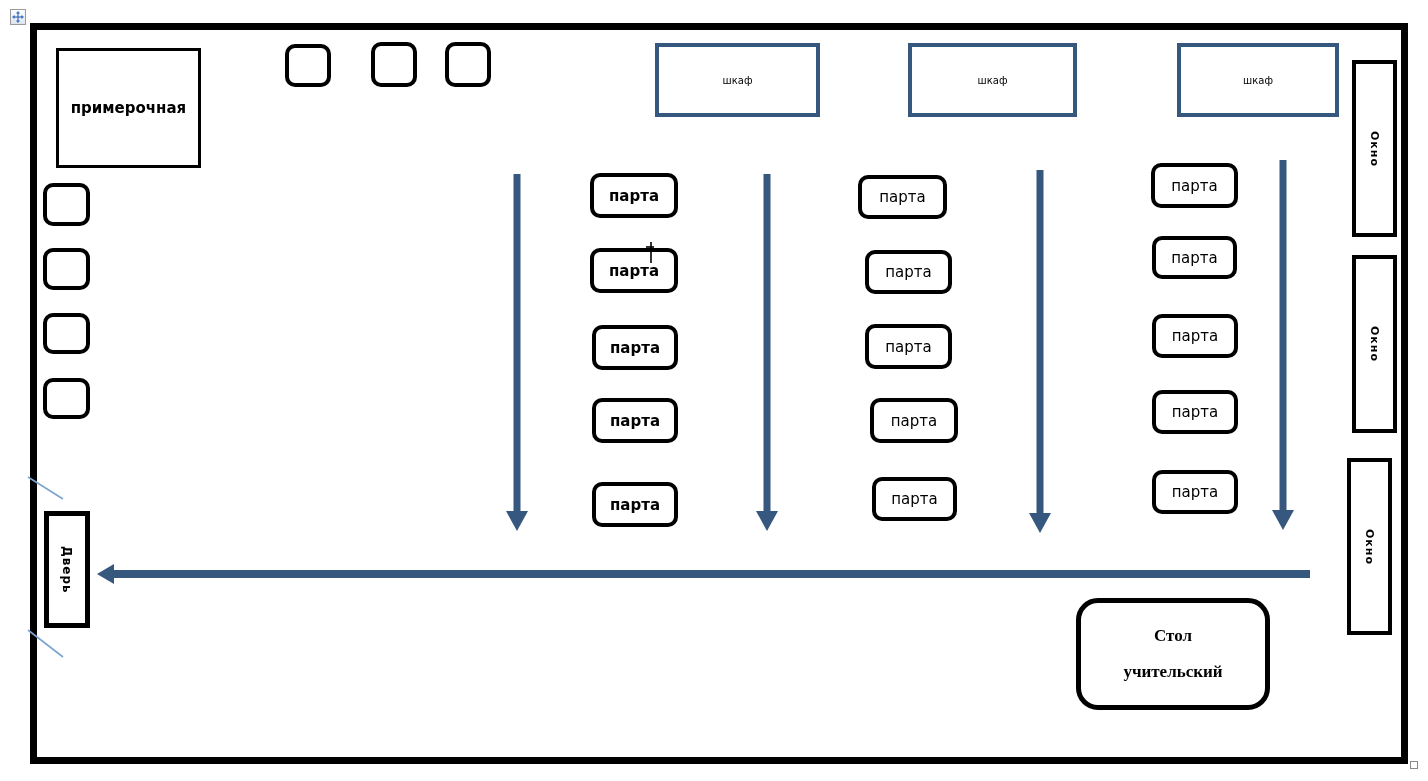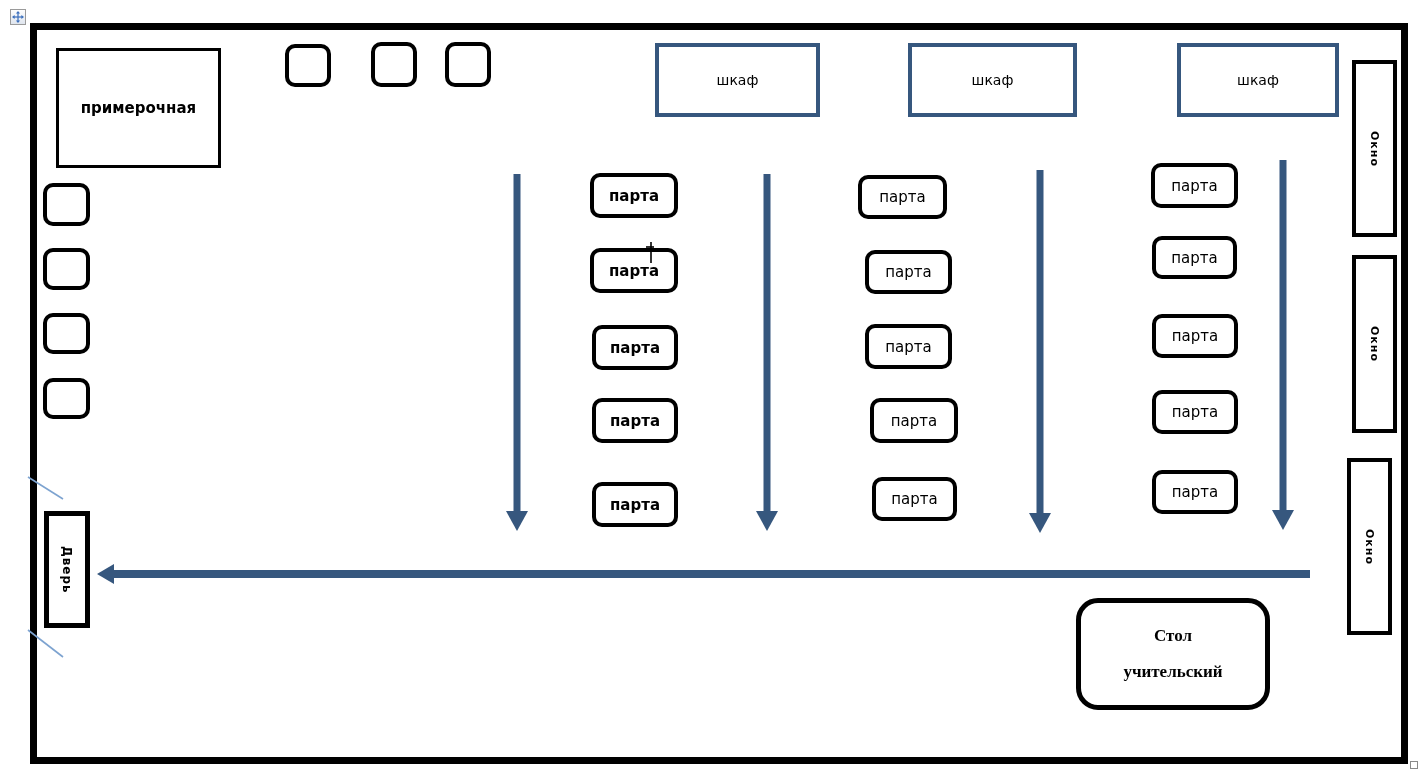--- a/index.html
+++ b/index.html
@@ -4,21 +4,21 @@
 <style>
   html,body{margin:0;padding:0;background:#fff;}
   .canvas{position:relative;width:1428px;height:781px;background:#ffffff;overflow:hidden;
           font-family:"DejaVu Sans","Liberation Sans",sans-serif;color:#000;}
   .room{position:absolute;left:30px;top:23px;width:1378px;height:741px;
         border:7px solid #000;box-sizing:border-box;background:#fff;}
   .box{position:absolute;box-sizing:border-box;display:flex;align-items:center;
        justify-content:center;background:#fff;text-align:center;}
   .sq{border:4px solid #000;border-radius:10px;}
   .fitting{border:3px solid #000;font-weight:bold;font-size:15px;}
-  .cab{border:4px solid var(--accent,#36577E);font-size:14px;}
+  .cab{border:4px solid var(--accent,#36577E);font-size:10px;}
   .desk{border:4px solid #000;border-radius:10px;font-size:15px;}
   .desk.bold{font-weight:bold;}
   .vtext{writing-mode:vertical-rl;text-orientation:mixed;font-weight:bold;}
   .win{border:4px solid #000;font-size:11px;letter-spacing:1px;}
   .door{border:5px solid #000;font-size:12px;letter-spacing:1px;}
   .tdesk{border:5px solid #000;border-radius:22px;flex-direction:column;gap:16px;
          font-family:"Liberation Serif","DejaVu Serif",serif;font-weight:bold;font-size:17px;}
   .overlay{position:absolute;left:0;top:0;}
   .move-handle{position:absolute;left:10px;top:9px;width:16px;height:16px;box-sizing:border-box;
                border:1px solid #9a9a9a;background:linear-gradient(#fdfdfd,#dfe5ee);
@@ -39,21 +39,21 @@
         <polygon points="6,0 3.9,2.6 8.1,2.6"></polygon>
         <polygon points="6,12 3.9,9.4 8.1,9.4"></polygon>
         <polygon points="0,6 2.6,3.9 2.6,8.1"></polygon>
         <polygon points="12,6 9.4,3.9 9.4,8.1"></polygon>
       </g>
     </svg>
   </div>
 
   <div class="room"></div>
 
-  <div class="box fitting" style="left:56px;top:48px;width:165px;height:120px;">
+  <div class="box fitting" style="left:56px;top:48px;width:145px;height:120px;">
     <span>примерочная</span>
   </div>
 
   <div class="box sq" style="left:285px;top:44px;width:46px;height:43px;"></div>
   <div class="box sq" style="left:371px;top:42px;width:46px;height:45px;"></div>
   <div class="box sq" style="left:445px;top:42px;width:46px;height:45px;"></div>
 
   <div class="box cab" style="left:655px;top:43px;width:165px;height:74px;">
     <span>шкаф</span>
   </div>

